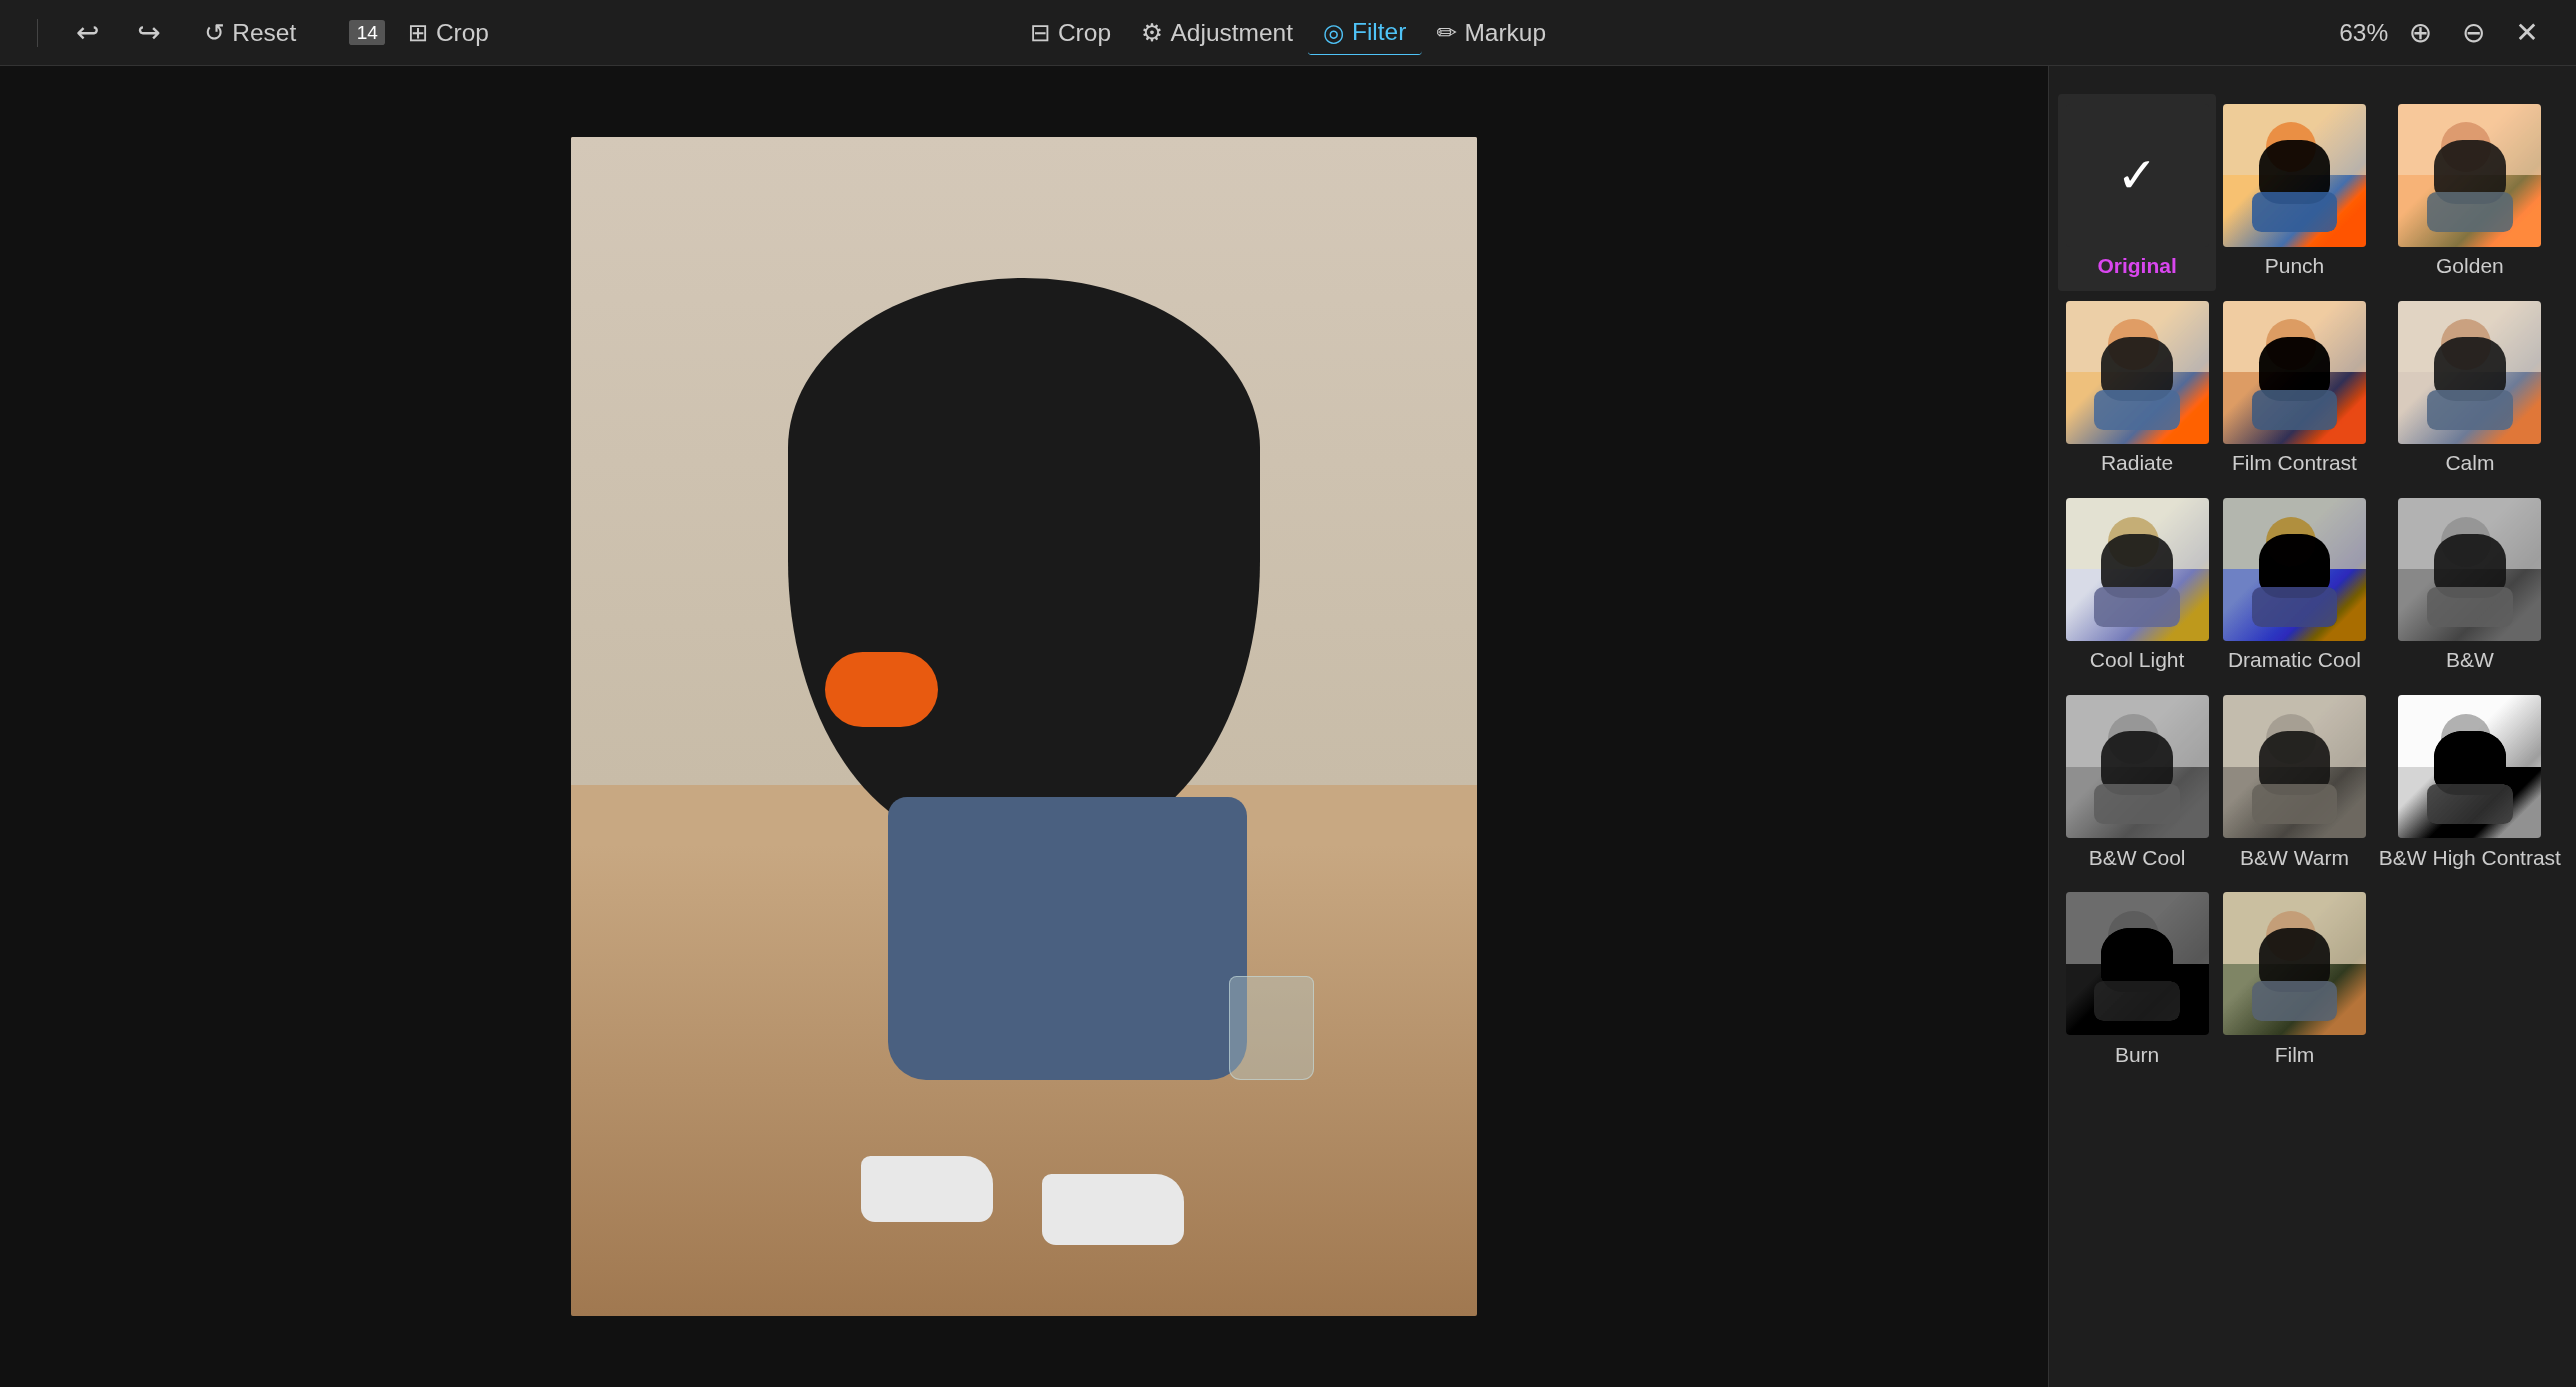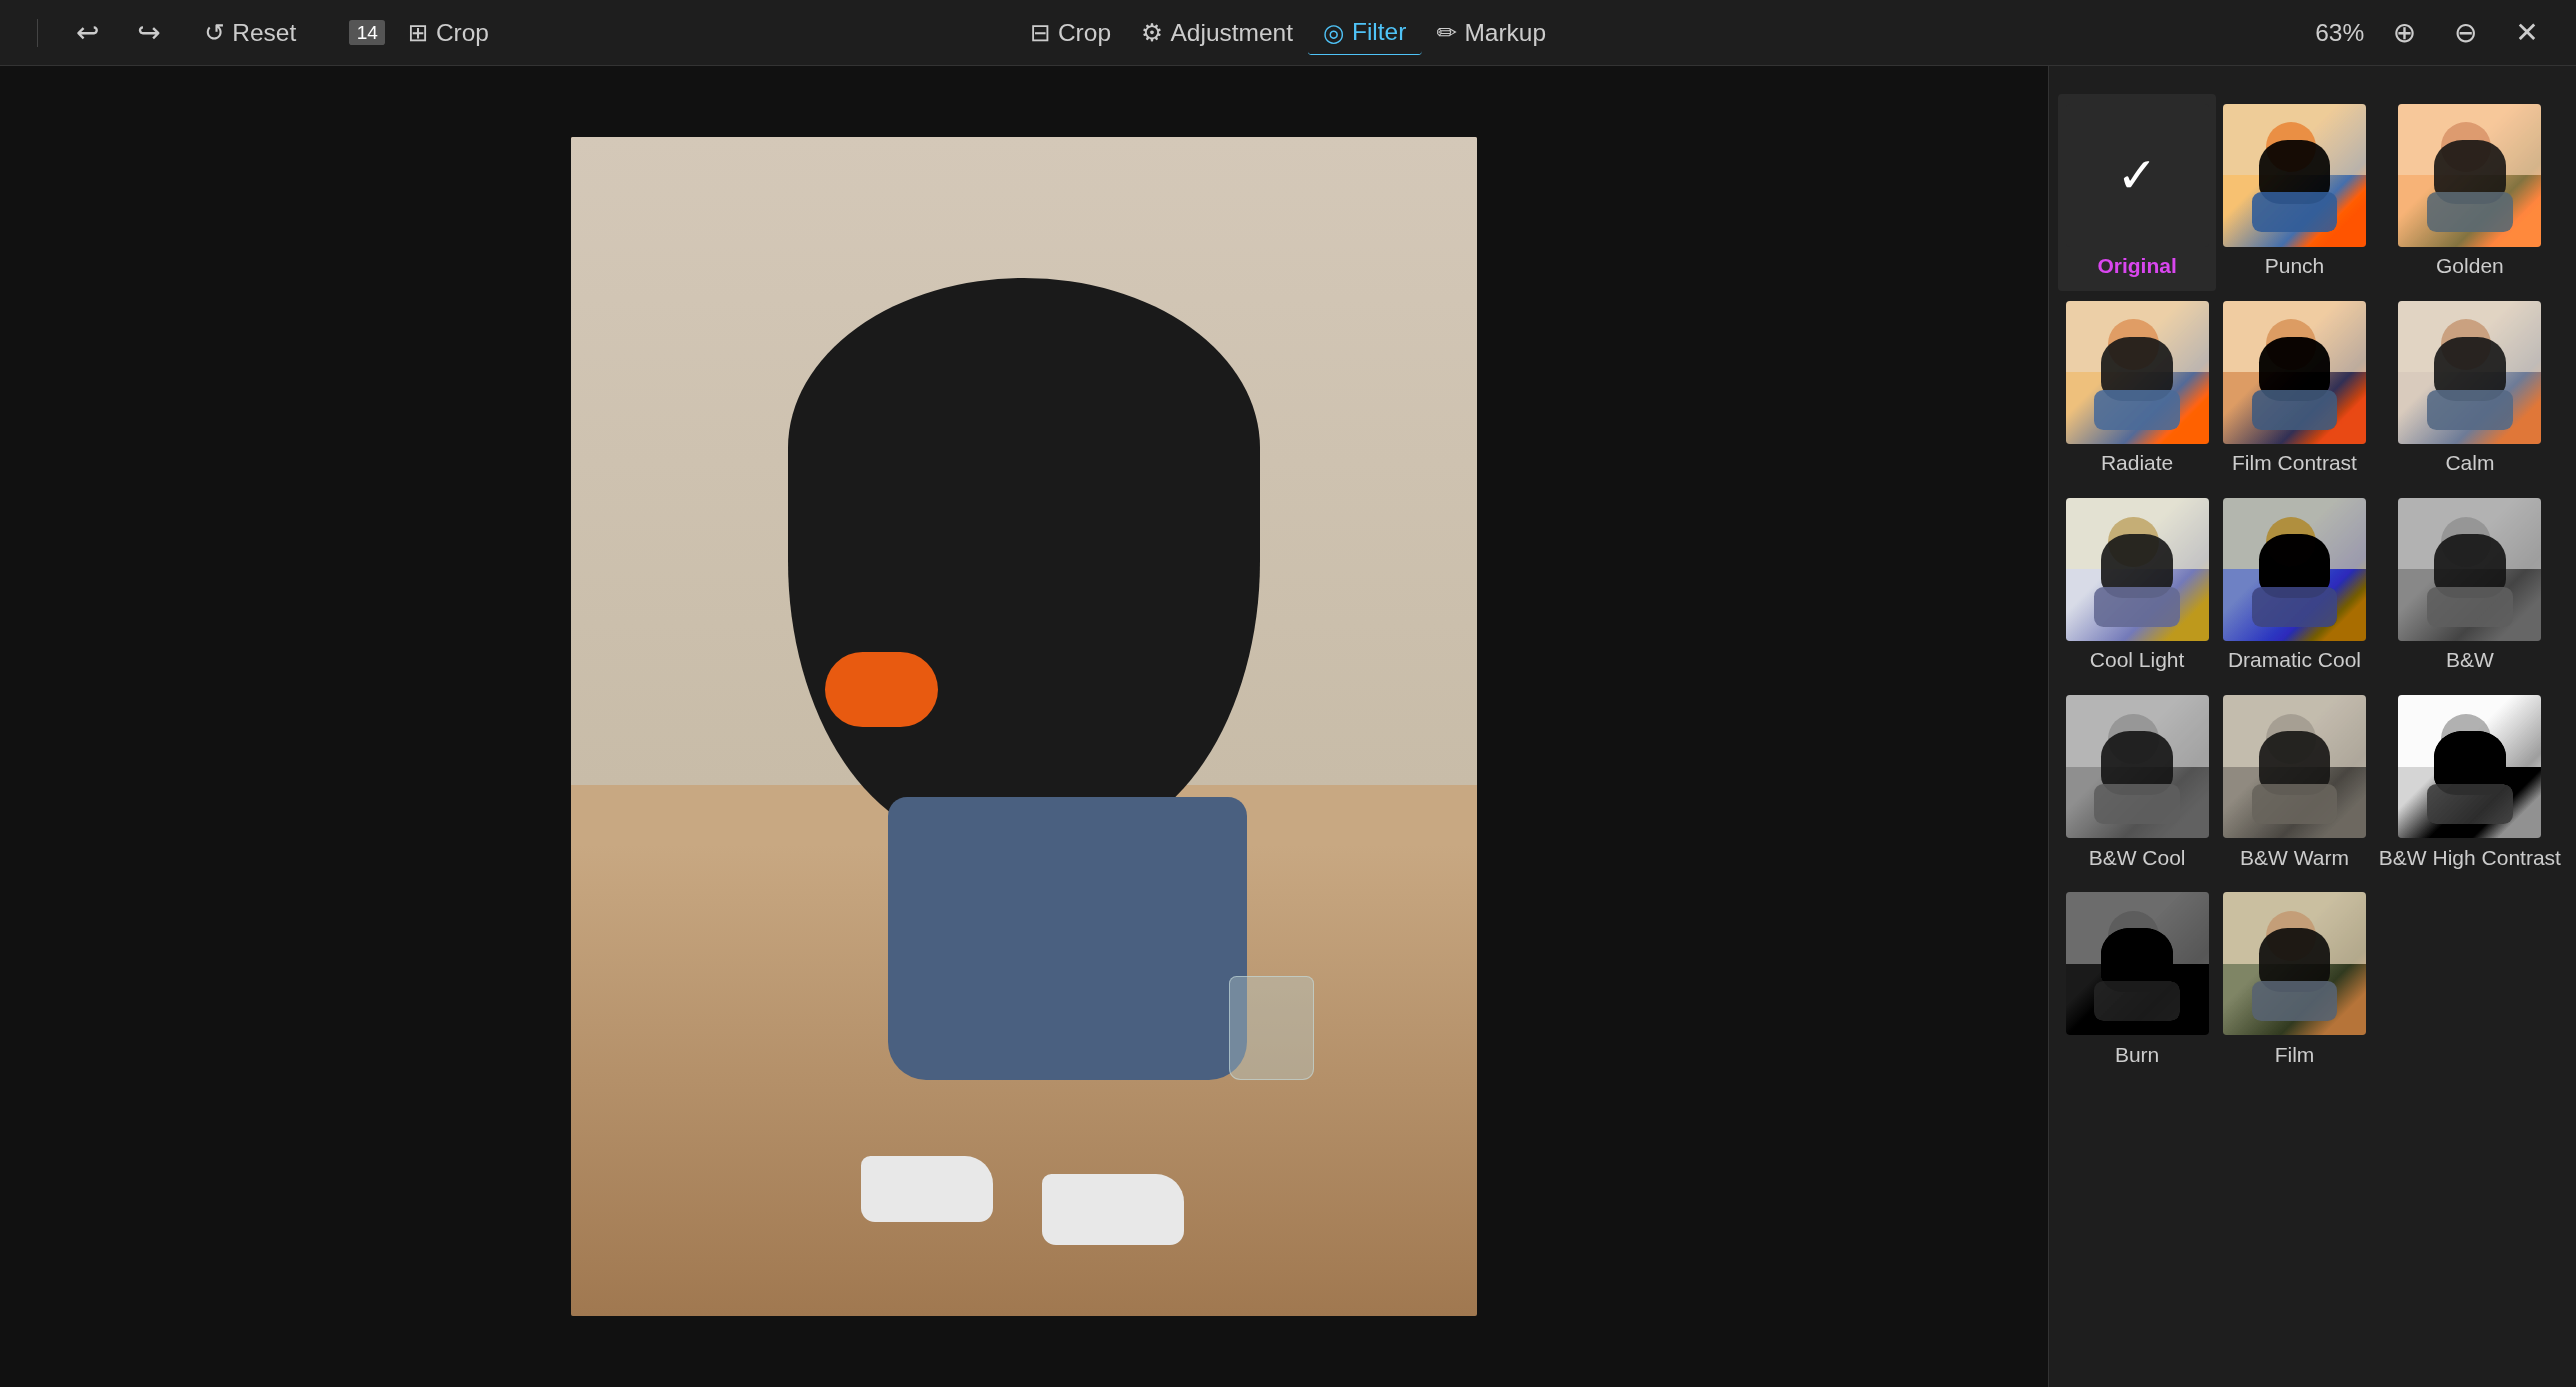--- a/index.html
+++ b/index.html
@@ -34,21 +34,21 @@
       display: flex;
       align-items: center;
       gap: 0;
       position: absolute;
       left: 50%;
       transform: translateX(-50%);
     }
     .toolbar-right {
       display: flex;
       align-items: center;
-      gap: 19px;
+      gap: 11px;
       margin-left: auto;
     }
     .toolbar-btn {
       display: flex;
       align-items: center;
       gap: 7.5px;
       padding: 7.5px 15px;
       background: transparent;
       border: none;
       color: #ccc;

